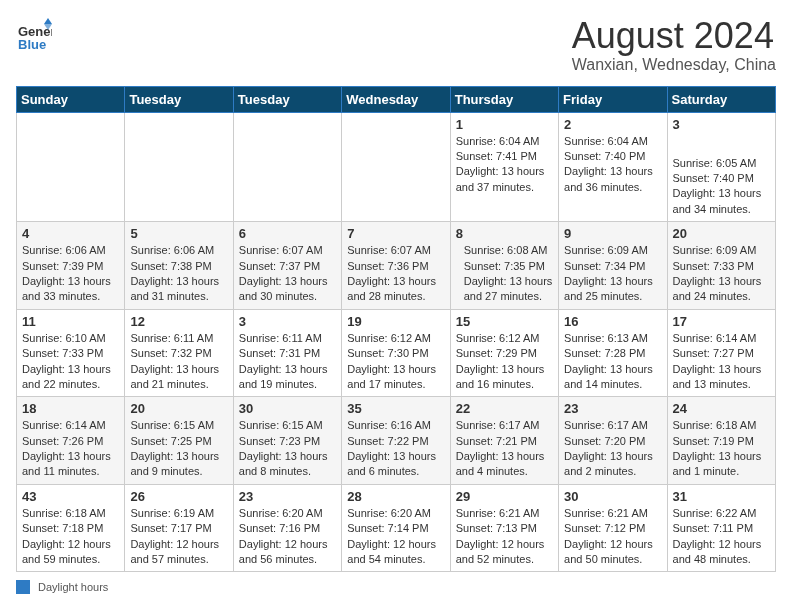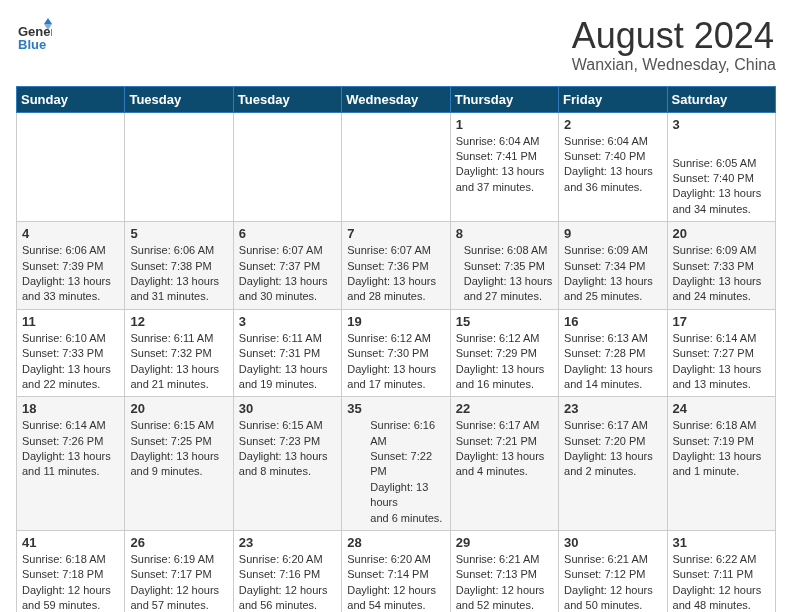--- a/index.html
+++ b/index.html
@@ -269,21 +269,21 @@
         </td>
         <td>
           <span class="day-number">30</span>
           <div class="day-info" style="white-space: pre-line;">Sunrise: 6:15 AM
 Sunset: 7:23 PM
 Daylight: 13 hours
 and 8 minutes.</div>
         </td>
         <td>
           <span class="day-number">35</span>
-          <div class="day-info" style="white-space: pre-line; margin-left: 23px;">Sunrise: 6:16 AM
+          <div class="day-info" style="white-space: pre-line;">Sunrise: 6:16 AM
 Sunset: 7:22 PM
 Daylight: 13 hours
 and 6 minutes.</div>
         </td>
         <td>
           <span class="day-number">22</span>
           <div class="day-info" style="white-space: pre-line;">Sunrise: 6:17 AM
 Sunset: 7:21 PM
 Daylight: 13 hours
 and 4 minutes.</div>
@@ -298,21 +298,21 @@
         <td>
           <span class="day-number">24</span>
           <div class="day-info" style="white-space: pre-line;">Sunrise: 6:18 AM
 Sunset: 7:19 PM
 Daylight: 13 hours
 and 1 minute.</div>
         </td>
       </tr>
       <tr>
         <td>
-          <span class="day-number">41</span>
+          <span class="day-number">43</span>
           <div class="day-info" style="white-space: pre-line;">Sunrise: 6:18 AM
 Sunset: 7:18 PM
 Daylight: 12 hours
 and 59 minutes.</div>
         </td>
         <td>
           <span class="day-number">26</span>
           <div class="day-info" style="white-space: pre-line;">Sunrise: 6:19 AM
 Sunset: 7:17 PM
 Daylight: 12 hours

